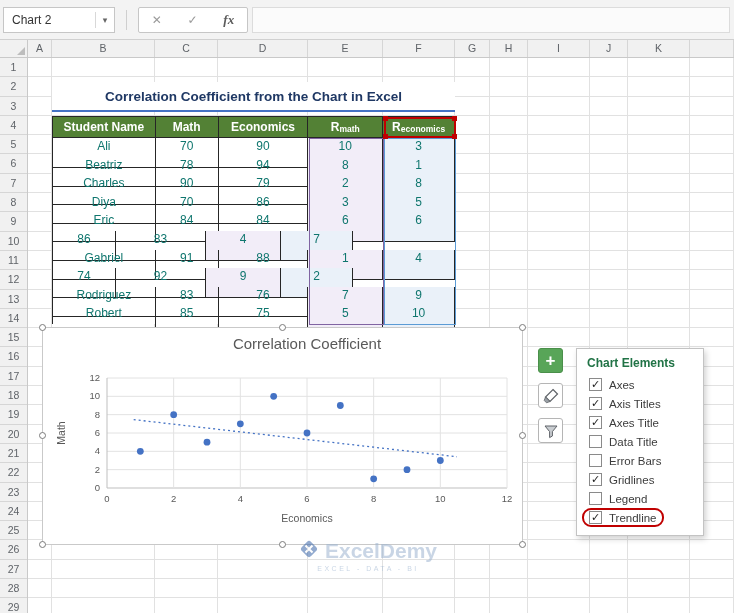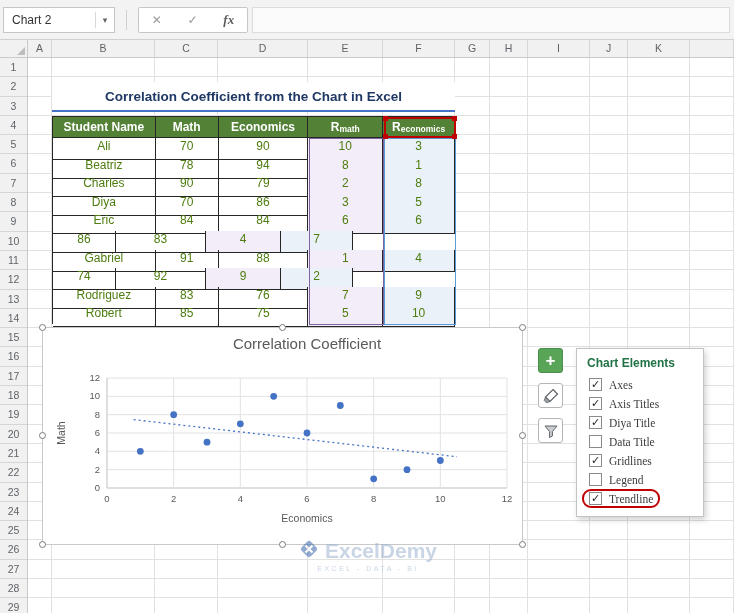--- a/index.html
+++ b/index.html
@@ -35,21 +35,21 @@
   .ws-title { position:absolute; left:52px; top:82px; width:403px; height:30px; text-align:center; line-height:30px;
     font-size:13.5px; font-weight:bold; color:#1f3864; border-bottom:2px solid #4472c4; background:#fff; }
 
   
   .xl-table { position:absolute; left:52px; top:116px; width:403px; border-top:1px solid #262626; border-left:1px solid #262626; background:#fff; }
   .thead { display:flex; height:21px; }
   .th { background:#538135; color:#fff; font-size:12px; font-weight:bold; display:flex; align-items:center; justify-content:center;
     border-right:1px solid #262626; border-bottom:1px solid #262626; height:21px; }
   .th sub { font-size:8.5px; margin-top:4px; }
   .tr { display:flex; height:18.6px; }
-  .td { font-size:12px; color:#4d7c0f; text-align:center; line-height:17.6px; border-right:1px solid #262626; border-bottom:1px solid #262626; height:22px; }
+  .td { font-size:12px; color:#0f766e; text-align:center; line-height:17.6px; border-right:1px solid #262626; border-bottom:1px solid #262626; height:30px; }
   .c-purple { background:#f2edf8; }
   .c-blue { background:#eaf1f9; }
   .range-outline { position:absolute; pointer-events:none; }
   .range-outline.purple { left:256px; top:21px; width:75px; height:187px; border:1.5px solid #8064a2; }
   .range-outline.blue { left:331px; top:21px; width:72px; height:187px; border:1.5px solid #5b9bd5; }
   .sel-red { position:absolute; left:331px; top:0; width:72px; height:21px; border:2px solid #c00000; pointer-events:none; }
   .sel-red i { position:absolute; width:5px; height:5px; background:#c00000; }
   .sel-red .h1{left:-3px;top:-3px}.sel-red .h2{right:-3px;top:-3px}.sel-red .h3{left:-3px;bottom:-3px}.sel-red .h4{right:-3px;bottom:-3px}
 
   
@@ -71,21 +71,21 @@
   .b2 { top:383px; } .b3 { top:418px; }
 
   
   .ce-panel { position:absolute; left:576px; top:348px; width:128px; background:#fff; border:1px solid #c3c3c3;
     box-shadow:2px 3px 6px rgba(0,0,0,.18); padding:7px 10px 8px 10px; }
   .ce-title { font-size:12px; font-weight:bold; color:#217346; margin-bottom:5px; }
   .ce-item { display:flex; align-items:center; height:19px; border:2px solid transparent; border-radius:9px; padding:0 5px; margin:0 -5px; }
   .ce-item.hl { border-color:#c00000; width:max-content; }
   .cb { width:13px; height:13px; border:1px solid #8a8a8a; background:#fff; margin-right:7px; font-size:11px; line-height:11px;
     text-align:center; color:#1d1d1d; flex:0 0 13px; }
-  .ce-label { font-size:11.5px; color:#3c3c3c; white-space:nowrap;font-family:Liberation Serif, serif; }
+  .ce-label { font-size:11.5px; color:#3c3c3c; white-space:nowrap; }
 
   
   .wmark { position:absolute; left:258px; top:539px; width:220px; display:flex; flex-direction:column; align-items:center;
     opacity:.55; pointer-events:none; z-index:4; }
   .wrow { display:flex; align-items:flex-start; gap:6px; }
   .wbrand { font-size:21px; font-weight:bold; color:#9db4d0; }
   .wtag { font-size:7px; letter-spacing:2.5px; color:#9db4d0; margin-top:2px; }
 </style>
 </head>
 <body>
@@ -344,25 +344,29 @@
         <div class="ce-item">
           <span class="cb">✓</span>
           <span class="ce-label">Axes</span>
         </div>
         <div class="ce-item">
           <span class="cb">✓</span>
           <span class="ce-label">Axis Titles</span>
         </div>
         <div class="ce-item">
           <span class="cb">✓</span>
-          <span class="ce-label">Diya Title</span>
+          <span class="ce-label">Axes Title</span>
         </div>
         <div class="ce-item">
           <span class="cb"></span>
           <span class="ce-label">Data Title</span>
+        </div>
+        <div class="ce-item">
+          <span class="cb"></span>
+          <span class="ce-label">Error Bars</span>
         </div>
         <div class="ce-item">
           <span class="cb">✓</span>
           <span class="ce-label">Gridlines</span>
         </div>
         <div class="ce-item">
           <span class="cb"></span>
           <span class="ce-label">Legend</span>
         </div>
         <div class="ce-item hl">

